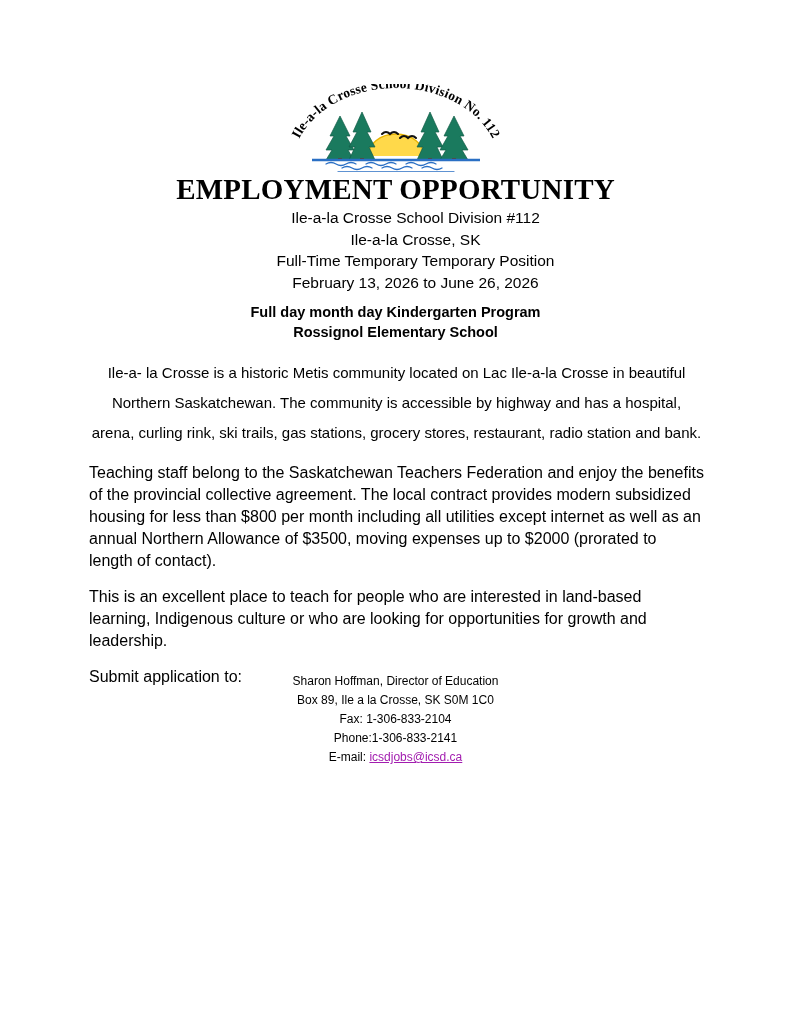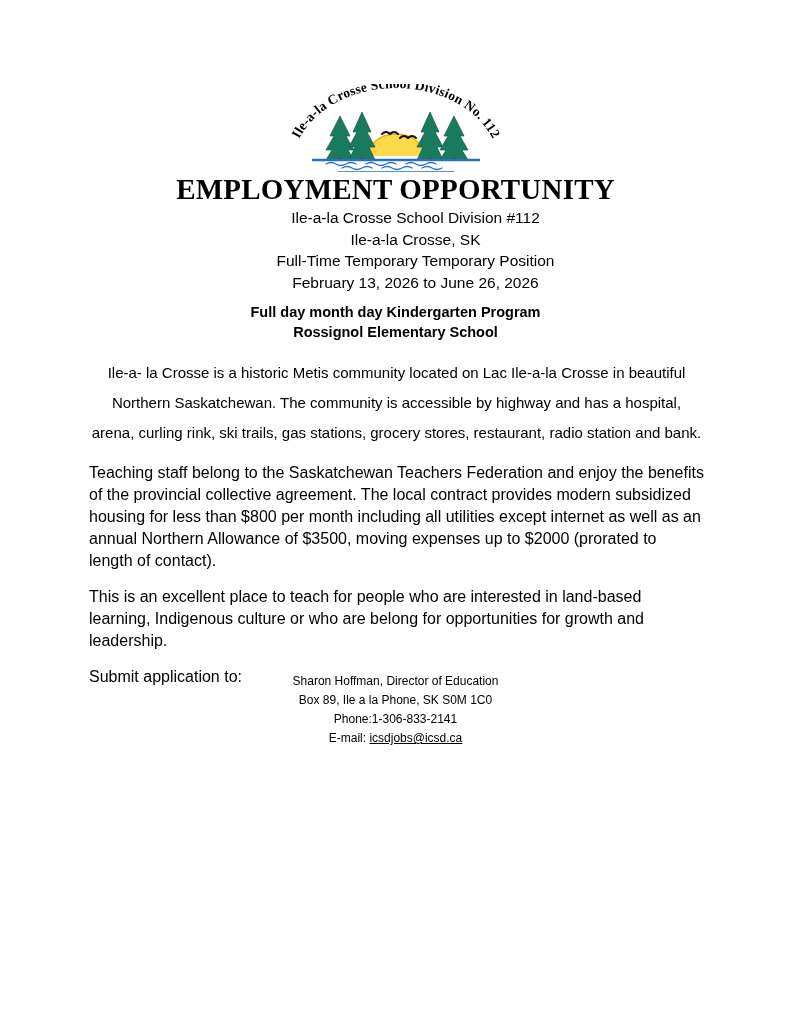--- a/index.html
+++ b/index.html
@@ -177,24 +177,25 @@
   </div>
 
   <div class="program-head">
     <div>Full day month day Kindergarten Program</div>
     <div>Rossignol Elementary School</div>
   </div>
 
   <div class="body-wrap">
     <p class="para-lead">Ile-a- la Crosse is a historic Metis community located on Lac Ile-a-la Crosse in beautiful Northern Saskatchewan.  The community is accessible by highway and has a hospital, arena, curling rink, ski trails, gas stations, grocery stores, restaurant, radio station and bank.</p>
     <p class="para">Teaching staff belong to the Saskatchewan Teachers Federation and enjoy the benefits of the provincial collective agreement.  The local contract provides modern subsidized housing for less than $800 per month including all utilities except internet as well as an annual Northern Allowance of $3500, moving expenses up to $2000 (prorated to length of contact).</p>
-    <p class="para">This is an excellent place to teach for people who are interested in land-based learning, Indigenous culture or who are belong for opportunities for growth and leadership.</p>
+    <p class="para">This is an excellent place to teach for people who are interested in land-based learning, Indigenous culture or who are looking for opportunities for growth and leadership.</p>
     <p class="para">Submit application to:</p>
   </div>
 
   <div class="contact">
     <span class="line">Sharon Hoffman, Director of Education</span>
-    <span class="line">Box 89, Ile a la Phone, SK  S0M 1C0</span>
+    <span class="line">Box 89, Ile a la Crosse, SK  S0M 1C0</span>
+    <span class="line">Fax: 1-306-833-2104</span>
     <span class="line">Phone:1-306-833-2141</span>
-    <span class="line"><span>E-mail: </span><a class="mail-link" href="#" style="color: #000000;">icsdjobs@icsd.ca</a></span>
+    <span class="line"><span>E-mail: </span><a class="mail-link" href="#" style="color: #a21caf;">icsdjobs@icsd.ca</a></span>
   </div>
 
 </div>
 
 </body></html>

